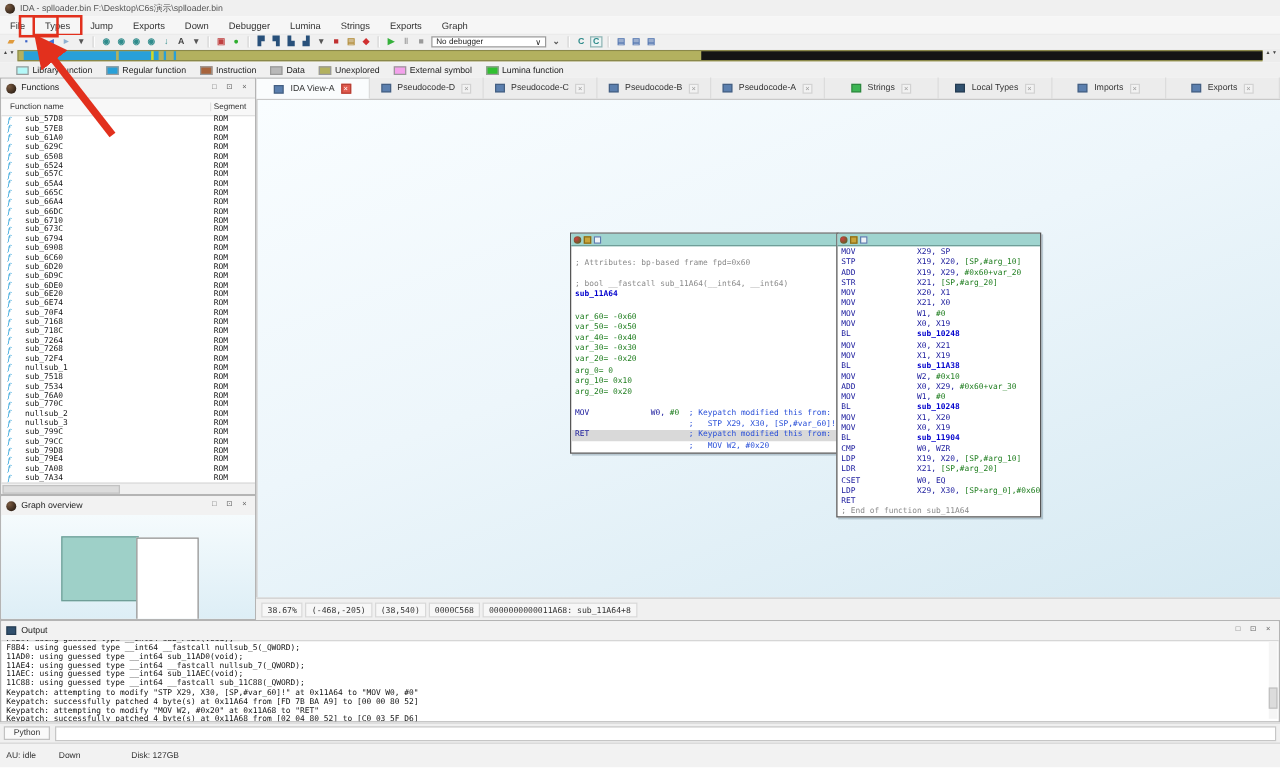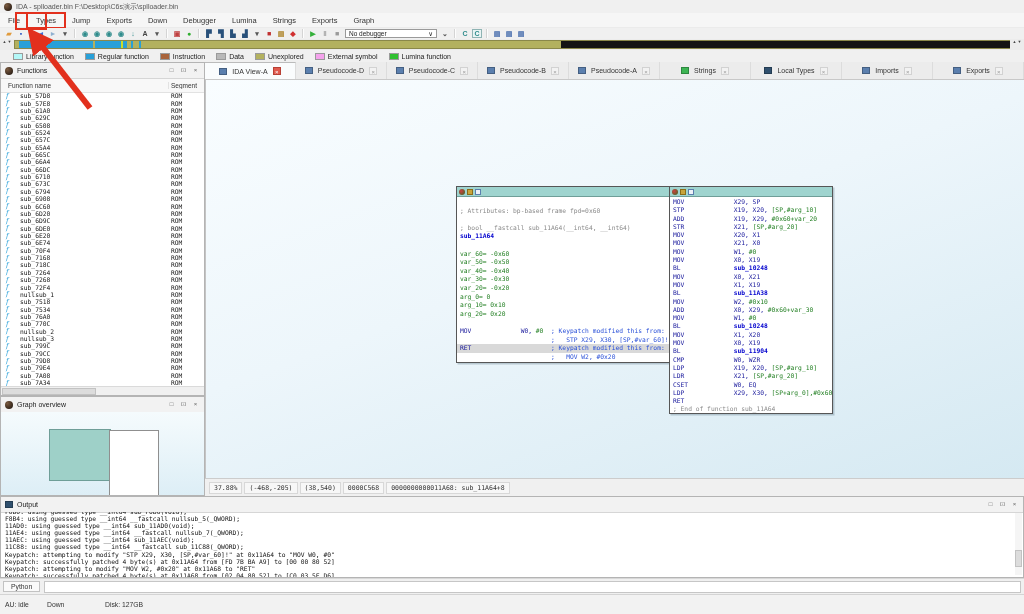--- a/index.html
+++ b/index.html
@@ -522,21 +522,21 @@
     <div class="block-h">
       <span class="bh-i bh-i1"></span>
       <span class="bh-i bh-i2"></span>
       <span class="bh-i bh-i3"></span>
     </div>
     <div class="code"><div class="line"><span style="color: rgb(23, 23, 155);">MOV             X29, SP</span></div><div class="line"><span style="color: rgb(23, 23, 155);">STP             X19, X20, </span><span style="color: rgb(30, 125, 30);">[SP,#arg_10]</span></div><div class="line"><span style="color: rgb(23, 23, 155);">ADD             X19, X29, </span><span style="color: rgb(30, 125, 30);">#0x60+var_20</span></div><div class="line"><span style="color: rgb(23, 23, 155);">STR             X21, </span><span style="color: rgb(30, 125, 30);">[SP,#arg_20]</span></div><div class="line"><span style="color: rgb(23, 23, 155);">MOV             X20, X1</span></div><div class="line"><span style="color: rgb(23, 23, 155);">MOV             X21, X0</span></div><div class="line"><span style="color: rgb(23, 23, 155);">MOV             W1, </span><span style="color: rgb(30, 125, 30);">#0</span></div><div class="line"><span style="color: rgb(23, 23, 155);">MOV             X0, X19</span></div><div class="line"><span style="color: rgb(23, 23, 155);">BL              </span><span style="color: rgb(0, 0, 205); font-weight: bold;">sub_10248</span></div><div class="line"><span style="color: rgb(23, 23, 155);">MOV             X0, X21</span></div><div class="line"><span style="color: rgb(23, 23, 155);">MOV             X1, X19</span></div><div class="line"><span style="color: rgb(23, 23, 155);">BL              </span><span style="color: rgb(0, 0, 205); font-weight: bold;">sub_11A38</span></div><div class="line"><span style="color: rgb(23, 23, 155);">MOV             W2, </span><span style="color: rgb(30, 125, 30);">#0x10</span></div><div class="line"><span style="color: rgb(23, 23, 155);">ADD             X0, X29, </span><span style="color: rgb(30, 125, 30);">#0x60+var_30</span></div><div class="line"><span style="color: rgb(23, 23, 155);">MOV             W1, </span><span style="color: rgb(30, 125, 30);">#0</span></div><div class="line"><span style="color: rgb(23, 23, 155);">BL              </span><span style="color: rgb(0, 0, 205); font-weight: bold;">sub_10248</span></div><div class="line"><span style="color: rgb(23, 23, 155);">MOV             X1, X20</span></div><div class="line"><span style="color: rgb(23, 23, 155);">MOV             X0, X19</span></div><div class="line"><span style="color: rgb(23, 23, 155);">BL              </span><span style="color: rgb(0, 0, 205); font-weight: bold;">sub_11904</span></div><div class="line"><span style="color: rgb(23, 23, 155);">CMP             W0, WZR</span></div><div class="line"><span style="color: rgb(23, 23, 155);">LDP             X19, X20, </span><span style="color: rgb(30, 125, 30);">[SP,#arg_10]</span></div><div class="line"><span style="color: rgb(23, 23, 155);">LDR             X21, </span><span style="color: rgb(30, 125, 30);">[SP,#arg_20]</span></div><div class="line"><span style="color: rgb(23, 23, 155);">CSET            W0, EQ</span></div><div class="line"><span style="color: rgb(23, 23, 155);">LDP             X29, X30, </span><span style="color: rgb(30, 125, 30);">[SP+arg_0],#0x60</span></div><div class="line"><span style="color: rgb(23, 23, 155);">RET</span></div><div class="line"><span style="color: rgb(138, 138, 138);">; End of function sub_11A64</span></div></div>
   </div>
 </div>
 
 <div class="abs" id="graph-status">
-    <span class="gs-seg">37.88%</span>
+    <span class="gs-seg">38.67%</span>
     <span class="gs-seg">(-468,-205)</span>
     <span class="gs-seg">(38,540)</span>
     <span class="gs-seg">0000C568</span>
     <span class="gs-seg">0000000000011A68: sub_11A64+8</span>
   </div>
 
 <div class="abs panel" id="out-panel">
   <div class="panel-title">
     <span class="tab-icon" style="background:#30506e"></span>
     <span>Output</span>

